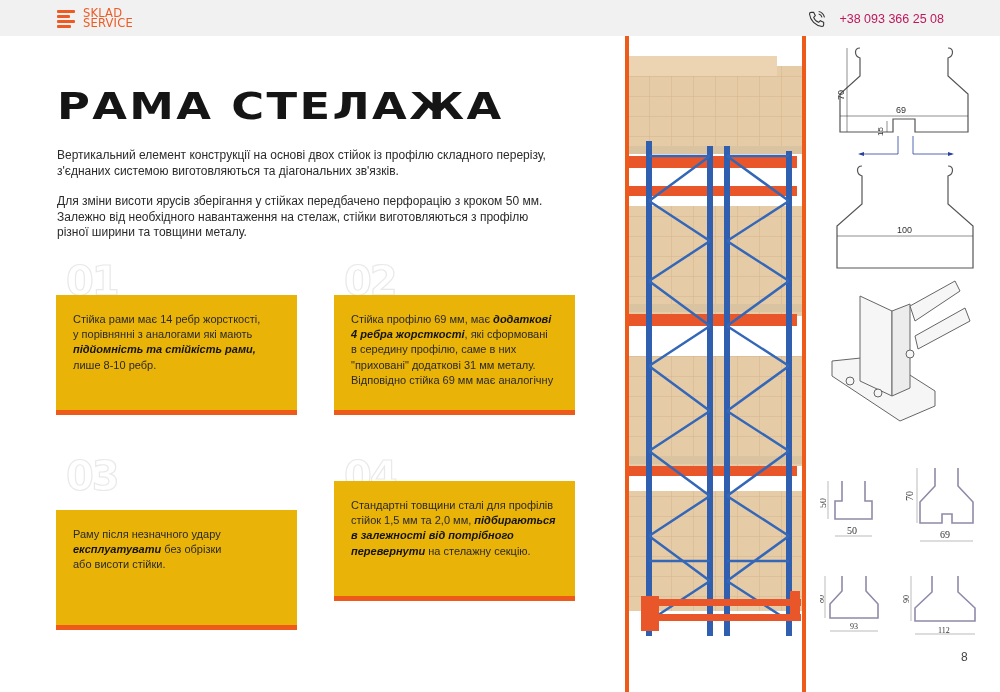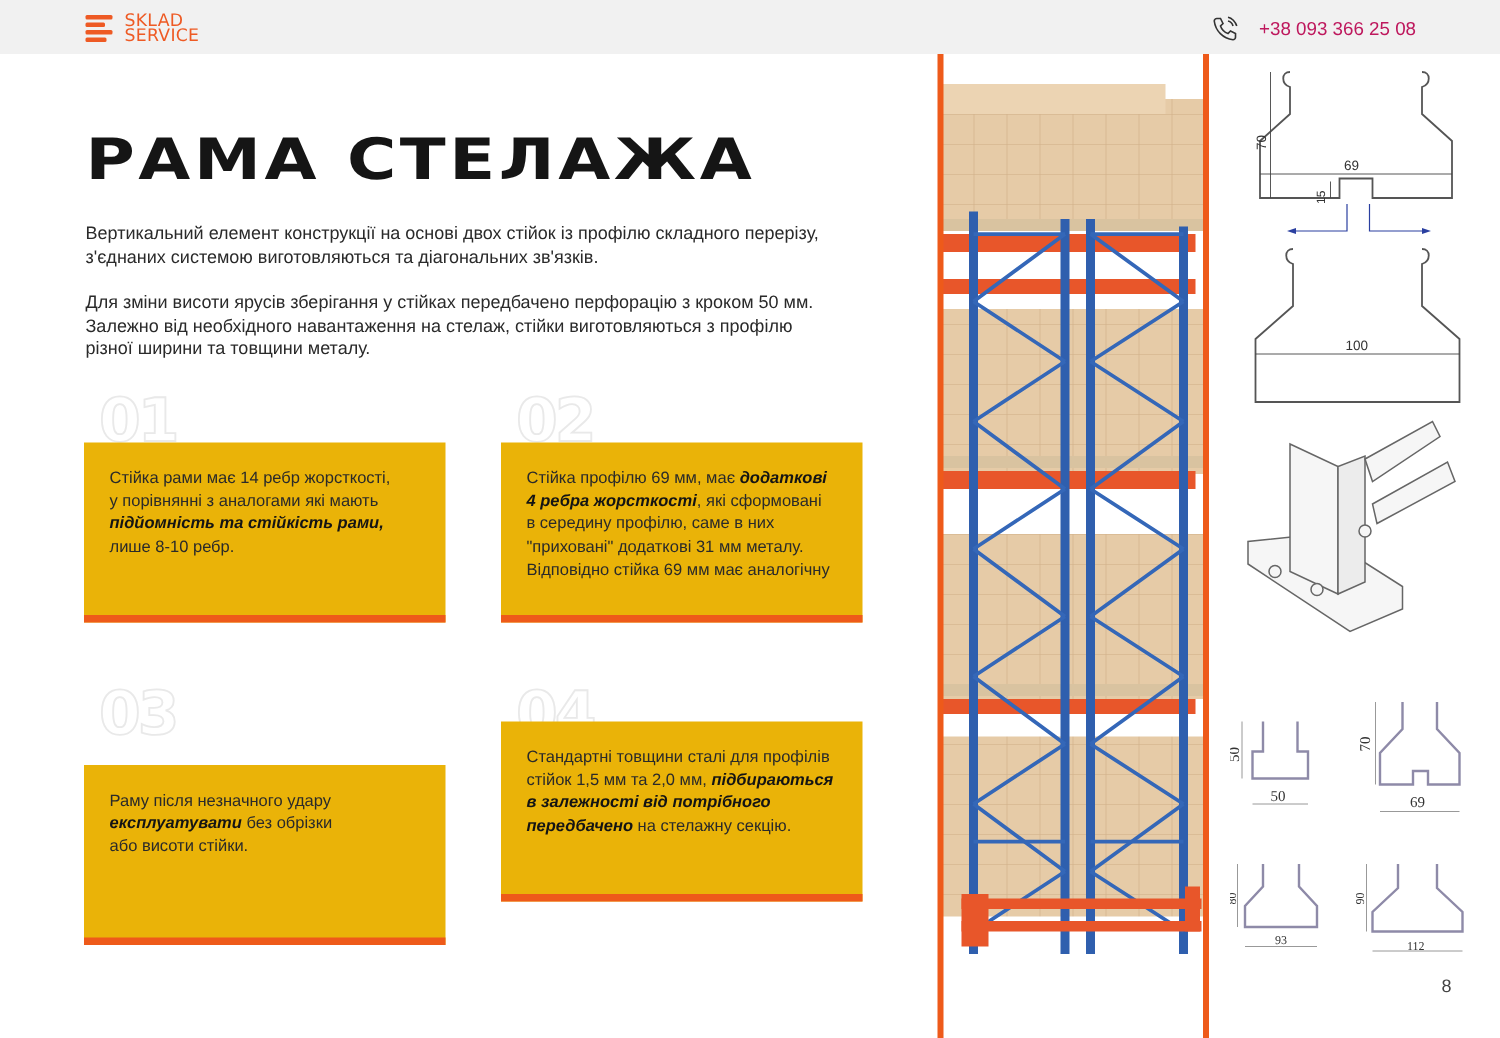--- a/index.html
+++ b/index.html
@@ -96,21 +96,21 @@
       <div><b>експлуатувати</b><span> без обрізки</span></div>
       <div><span>або висоти стійки.</span></div>
     </div>
   <div class="bar"></div>
 </div>
 <div class="card" style="left:334px;top:461px;margin-top:20px;">
   <div class="txt">
       <div><span>Стандартні товщини сталі для профілів</span></div>
       <div><span>стійок  1,5 мм та 2,0 мм, </span><b>підбираються</b></div>
       <div><b>в залежності від потрібного</b></div>
-      <div><b>передбачено</b><span> на стелажну секцію.</span></div>
+      <div><b>перевернути</b><span> на стелажну секцію.</span></div>
     </div>
   <div class="bar"></div>
 </div>
 
 <div class="photo">
   <svg width="178" height="656" viewBox="0 0 178 656">
     <defs>
       <pattern id="boxes" width="22" height="20" patternUnits="userSpaceOnUse">
         <rect width="22" height="20" fill="#e6cba7"></rect>
         <path d="M0 0 H22 M0 0 V20" stroke="#cfae86" stroke-width="0.8"></path>

